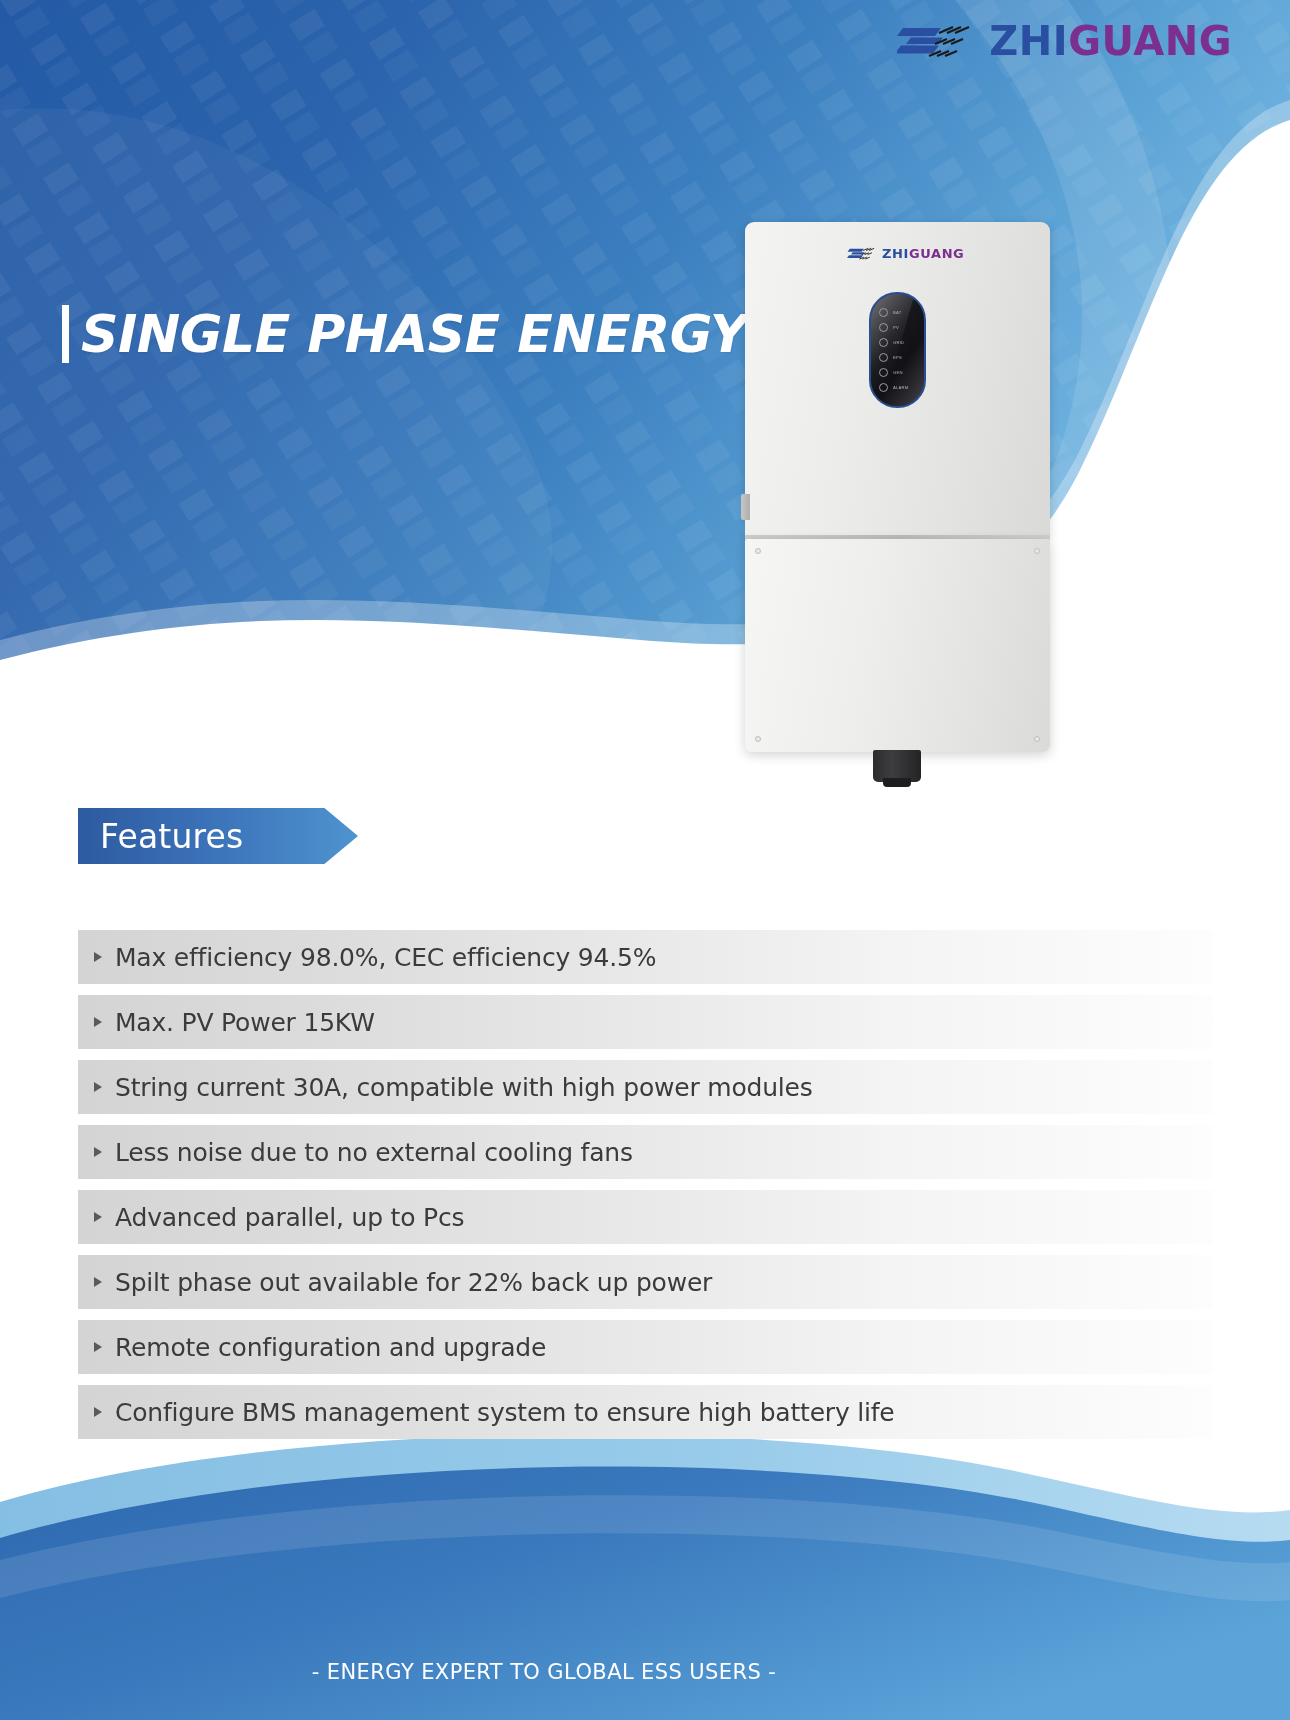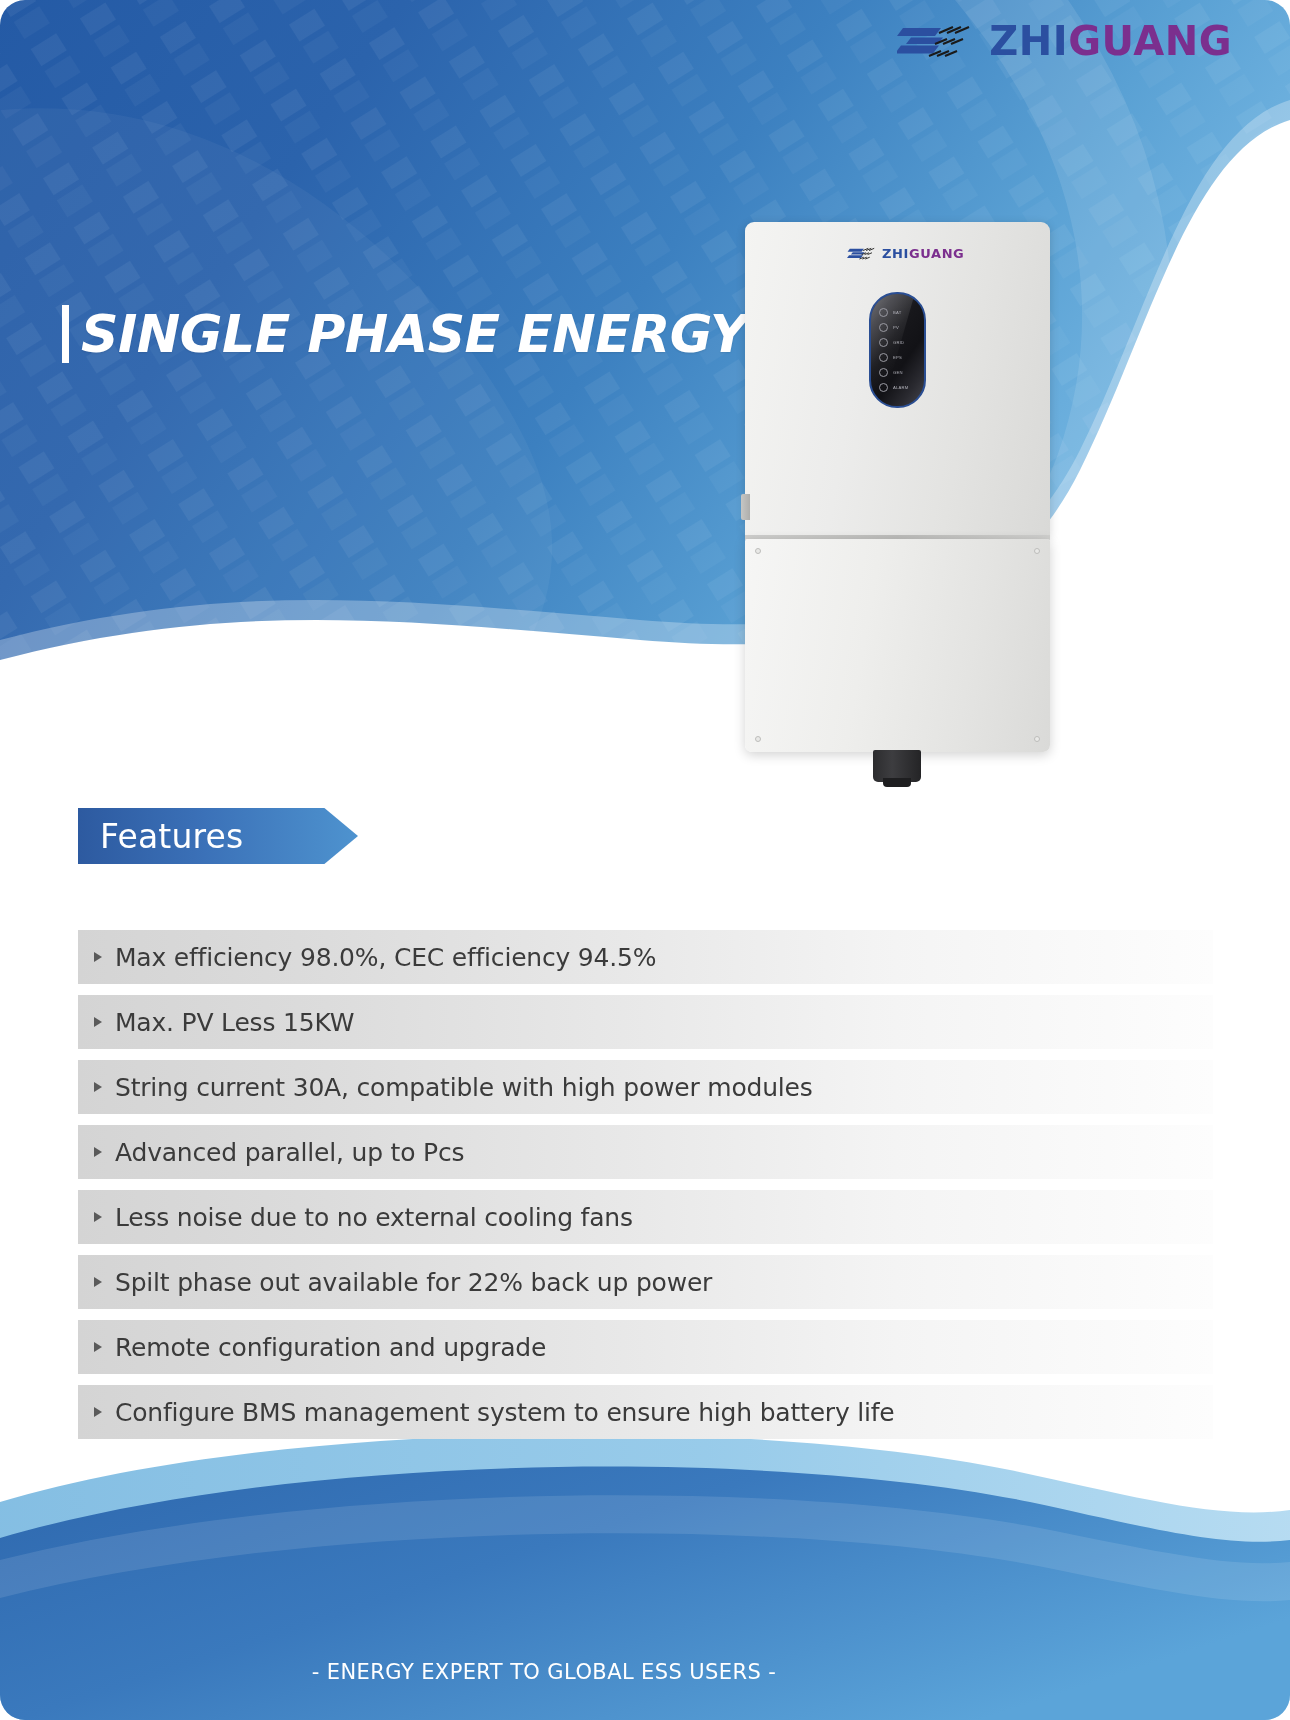--- a/index.html
+++ b/index.html
@@ -13,21 +13,20 @@
     position: relative;
   }
 
   
   .page {
     position: relative;
     width: 1290px;
     height: 1720px;
     background: #ffffff;
     overflow: hidden;
-    border-radius: 25px;
   }
 
   
   .hero {
     position: absolute;
     left: 0; top: 0;
     width: 1290px;
     height: 700px;
     overflow: hidden;
   }
@@ -409,33 +408,33 @@
     <span>Features</span>
   </div>
 
   <div class="feature-list">
     <div class="feature-row">
       <span class="feature-bullet"></span>
       <span class="feature-text">Max efficiency 98.0%, CEC efficiency 94.5%</span>
     </div>
     <div class="feature-row">
       <span class="feature-bullet"></span>
-      <span class="feature-text">Max. PV Less 15KW</span>
+      <span class="feature-text">Max. PV Power 15KW</span>
     </div>
     <div class="feature-row">
       <span class="feature-bullet"></span>
       <span class="feature-text">String current 30A, compatible with high power modules</span>
     </div>
     <div class="feature-row">
       <span class="feature-bullet"></span>
+      <span class="feature-text">Less noise due to no external cooling fans</span>
+    </div>
+    <div class="feature-row">
+      <span class="feature-bullet"></span>
       <span class="feature-text">Advanced parallel, up to Pcs</span>
-    </div>
-    <div class="feature-row">
-      <span class="feature-bullet"></span>
-      <span class="feature-text">Less noise due to no external cooling fans</span>
     </div>
     <div class="feature-row">
       <span class="feature-bullet"></span>
       <span class="feature-text">Spilt phase out available for 22% back up power</span>
     </div>
     <div class="feature-row">
       <span class="feature-bullet"></span>
       <span class="feature-text">Remote configuration and upgrade</span>
     </div>
     <div class="feature-row">

